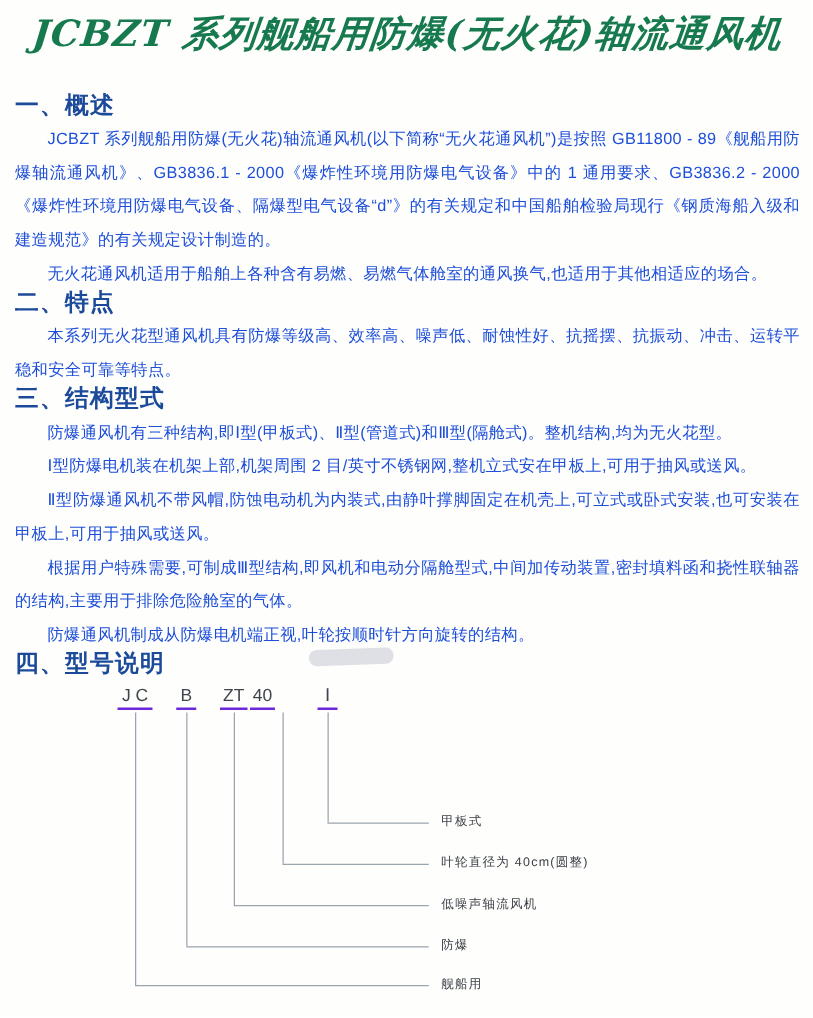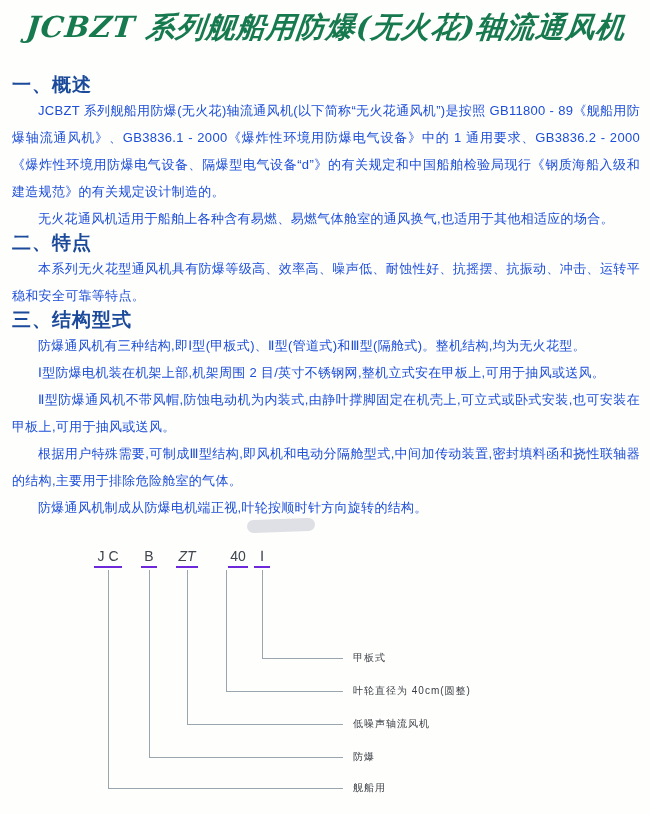--- a/index.html
+++ b/index.html
@@ -97,30 +97,31 @@
     <h2 class="sec-head">二、特点</h2>
     <p class="para">本系列无火花型通风机具有防爆等级高、效率高、噪声低、耐蚀性好、抗摇摆、抗振动、冲击、运转平稳和安全可靠等特点。</p>
 
     <h2 class="sec-head">三、结构型式</h2>
     <p class="para">防爆通风机有三种结构,即Ⅰ型(甲板式)、Ⅱ型(管道式)和Ⅲ型(隔舱式)。整机结构,均为无火花型。</p>
     <p class="para">Ⅰ型防爆电机装在机架上部,机架周围 2 目/英寸不锈钢网,整机立式安在甲板上,可用于抽风或送风。</p>
     <p class="para">Ⅱ型防爆通风机不带风帽,防蚀电动机为内装式,由静叶撑脚固定在机壳上,可立式或卧式安装,也可安装在甲板上,可用于抽风或送风。</p>
     <p class="para">根据用户特殊需要,可制成Ⅲ型结构,即风机和电动分隔舱型式,中间加传动装置,密封填料函和挠性联轴器的结构,主要用于排除危险舱室的气体。</p>
     <p class="para">防爆通风机制成从防爆电机端正视,叶轮按顺时针方向旋转的结构。</p>
 
+    <h2 class="sec-head">四、型号说明</h2>
   </div>
 
   <div class="smudge"></div>
 
   <div>
 
     <div class="dg-code" style="left:94px; width:28px;">J C</div>
     <div class="dg-code" style="left:141px; width:16px;">B</div>
-    <div class="dg-code" style="left:176px; width:22px;font-style:italic;">ZT</div>
-    <div class="dg-code" style="left:228px; width:20px;">40</div>
+    <div class="dg-code" style="left:176px; width:22px;">ZT</div>
+    <div class="dg-code" style="left:200px; width:20px;">40</div>
     <div class="dg-code" style="left:254px; width:16px;">Ⅰ</div>
 
     <div class="dg-vline" style="left:108px; height:218px;"></div>
     <div class="dg-vline" style="left:149px; height:187px;"></div>
     <div class="dg-vline" style="left:187px; height:154px;"></div>
     <div class="dg-vline" style="left:226px; height:121px;"></div>
     <div class="dg-vline" style="left:262px; height:88px;"></div>
 
     <div class="dg-hline" style="left:262px; top:658px; width:81px;"></div>
     <div class="dg-hline" style="left:226px; top:691px; width:117px;"></div>

